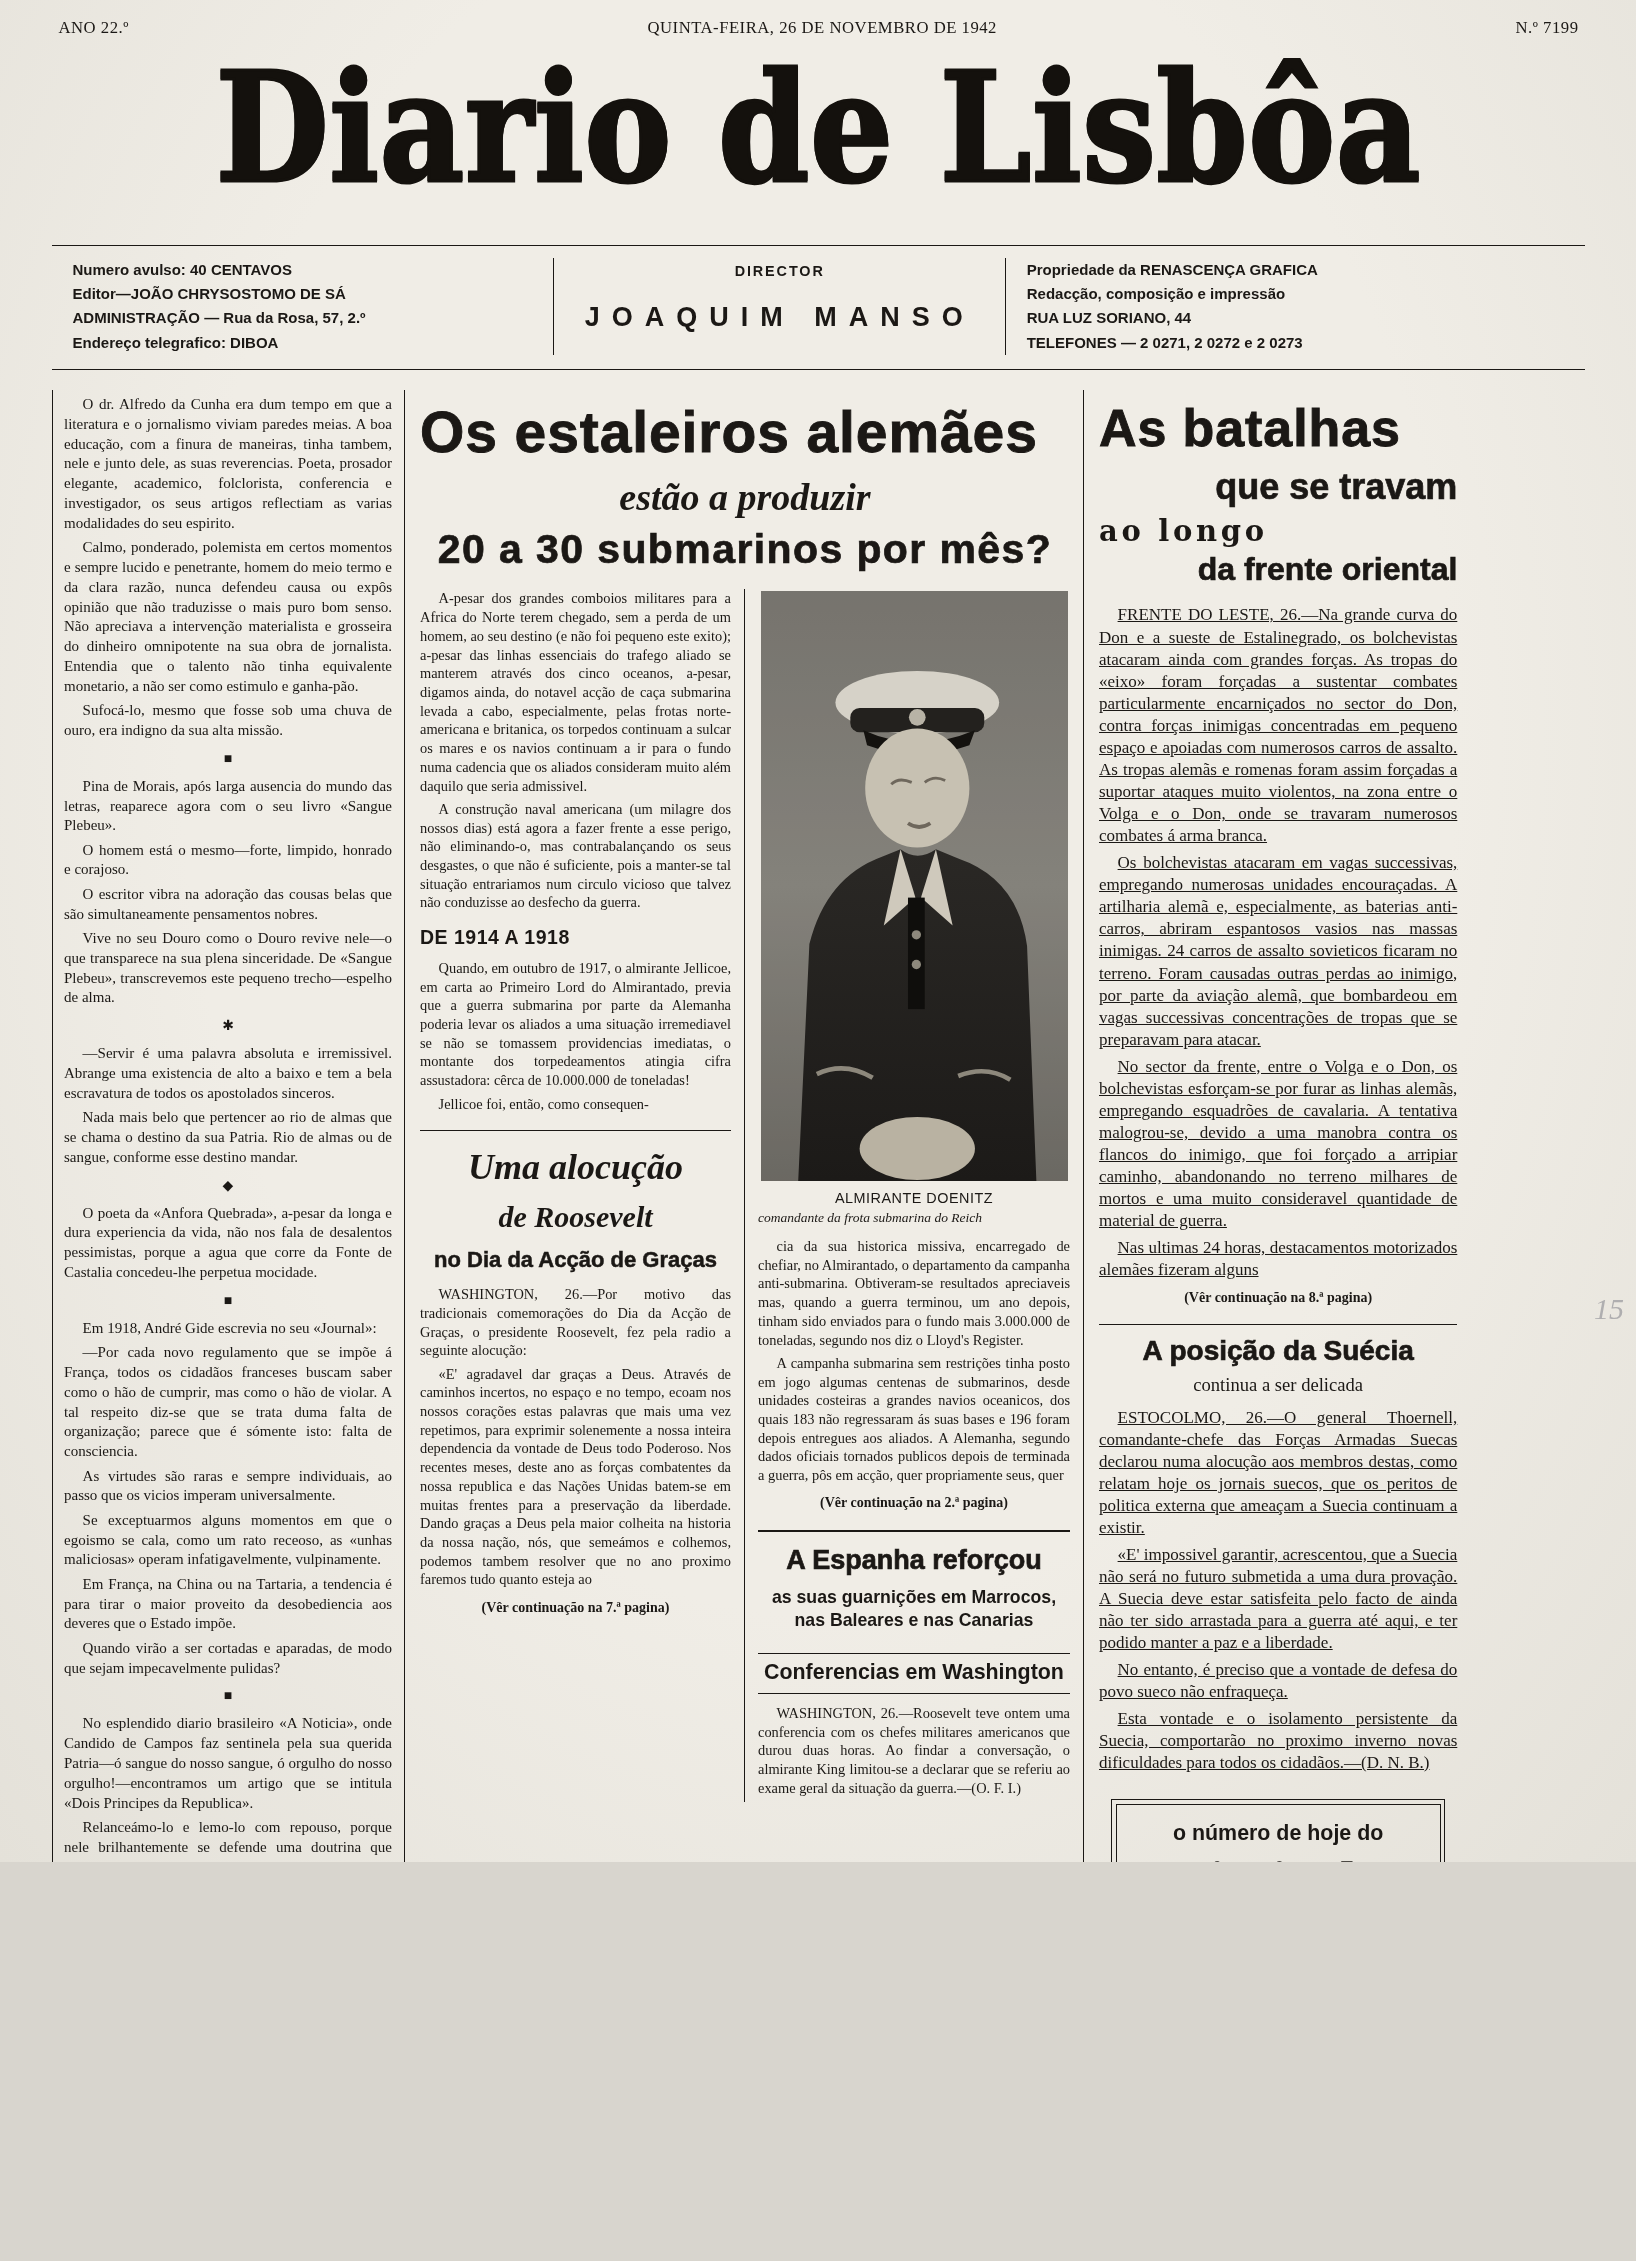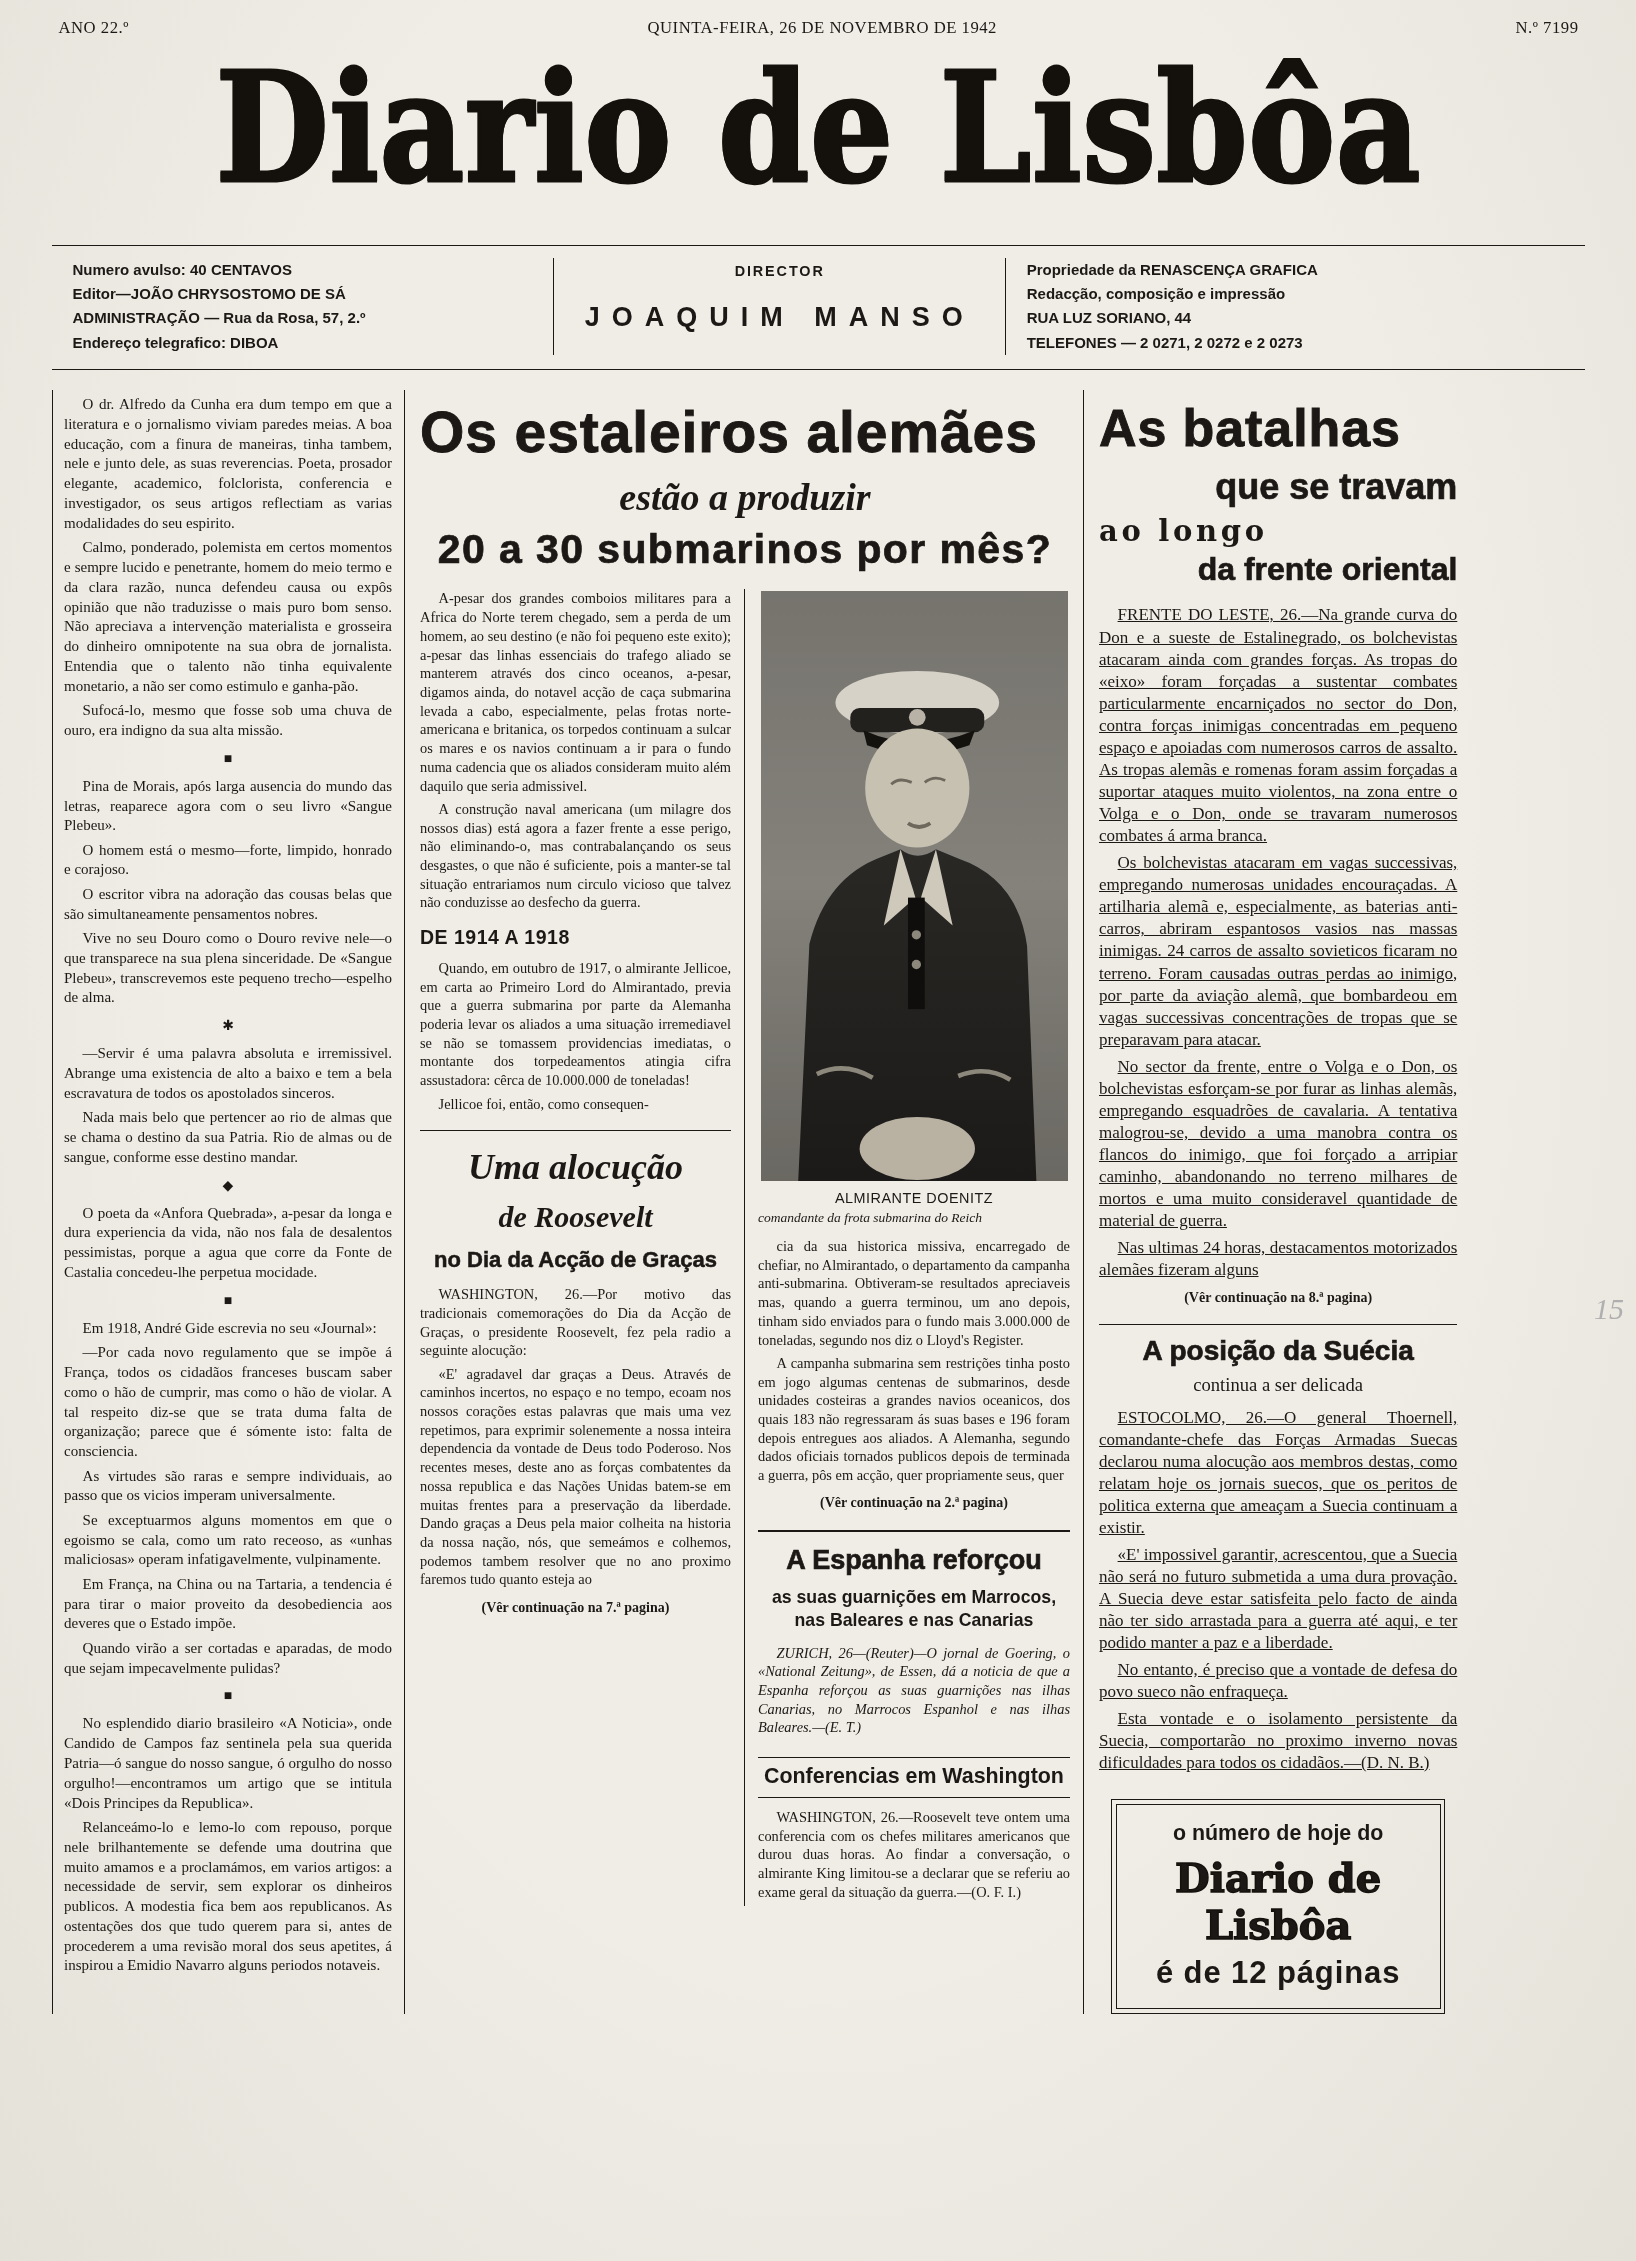--- a/index.html
+++ b/index.html
@@ -1,18 +1,18 @@
 <!DOCTYPE html>
 <html style="font-size:7.4px"><head>
 <meta charset="utf-8">
 <style>
   html,body{margin:0;padding:0;background:#d8d5ce;}
   .page{
     position:relative;
-    width:1636px;height:2261px;overflow:hidden;box-sizing:border-box;
+    width:1636px;height:1862px;overflow:hidden;box-sizing:border-box;
     background:radial-gradient(ellipse at 50% 40%, #f0ede6 55%, #e4e1d9 100%);
     color:#1b1815;
     font-family:"Liberation Serif", serif;
     padding:17.7px 51px 0 52px;
   }
   
   .topline{display:flex;justify-content:space-between;align-items:baseline;
     font-size:16.7px;letter-spacing:0.5px;padding:0 6.5px;}
   
   .masthead{
@@ -250,23 +250,20 @@
 
           <div class="article">
               <p>cia da sua historica missiva, encarregado de chefiar, no Almirantado, o departamento da campanha anti-submarina. Obtiveram-se resultados apreciaveis mas, quando a guerra terminou, um ano depois, tinham sido enviados para o fundo mais 3.000.000 de toneladas, segundo nos diz o Lloyd's Register.</p>
               <p>A campanha submarina sem restrições tinha posto em jogo algumas centenas de submarinos, desde unidades costeiras a grandes navios oceanicos, dos quais 183 não regressaram ás suas bases e 196 foram depois entregues aos aliados. A Alemanha, segundo dados oficiais tornados publicos depois de terminada a guerra, pôs em acção, quer propriamente seus, quer</p>
             </div>
           <div class="continuation">(Vêr continuação na 2.ª pagina)</div>
 
           <div class="espanha">
             <div class="e-title">A Espanha reforçou</div>
             <div class="e-sub">as suas guarnições em Marrocos, nas Baleares e nas Canarias</div>
-            <div class="body-block">
-                <p>ZURICH, 26—(Reuter)—O jornal de Goering, o «National Zeitung», de Essen, dá a noticia de que a Espanha reforçou as suas guarnições nas ilhas Canarias, no Marrocos Espanhol e nas ilhas Baleares.—(E. T.)</p>
-              </div>
           </div>
 
           <div class="washington">
             <div class="w-title">Conferencias em Washington</div>
             <div class="body-block">
                 <p>WASHINGTON, 26.—Roosevelt teve ontem uma conferencia com os chefes militares americanos que durou duas horas. Ao findar a conversação, o almirante King limitou-se a declarar que se referiu ao exame geral da situação da guerra.—(O. F. I.)</p>
               </div>
           </div>
         </div>
       </div>

